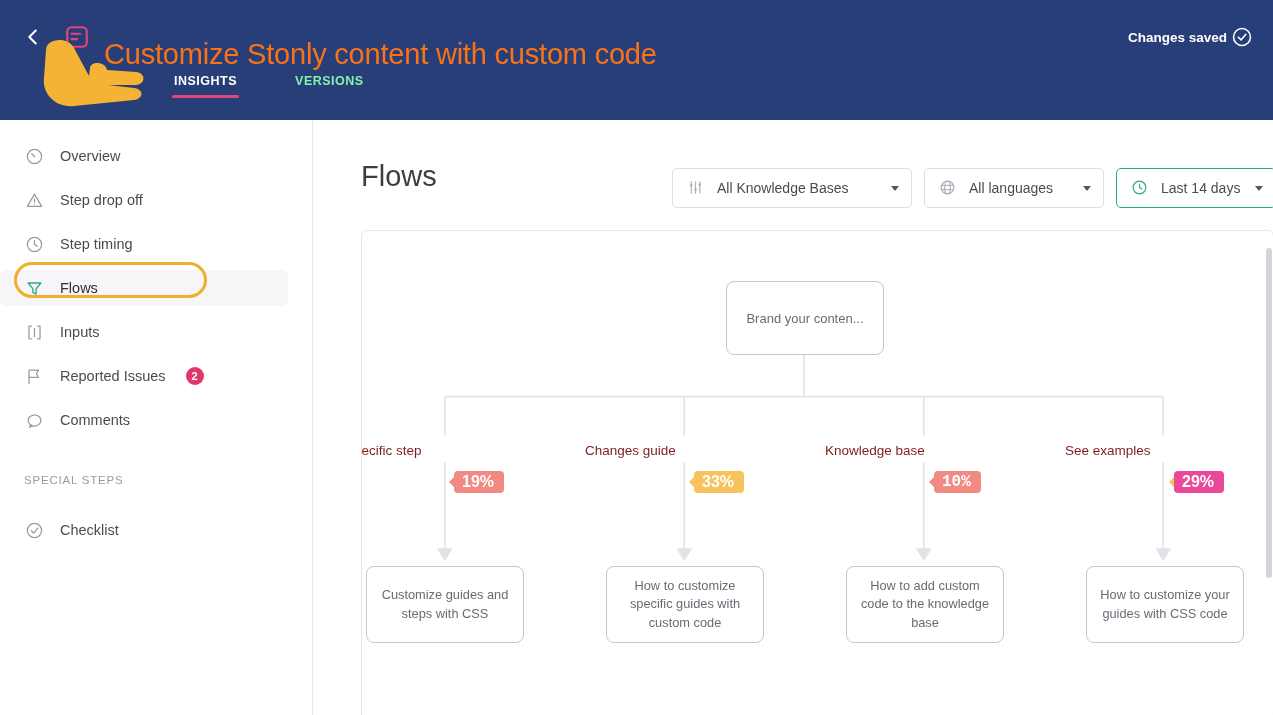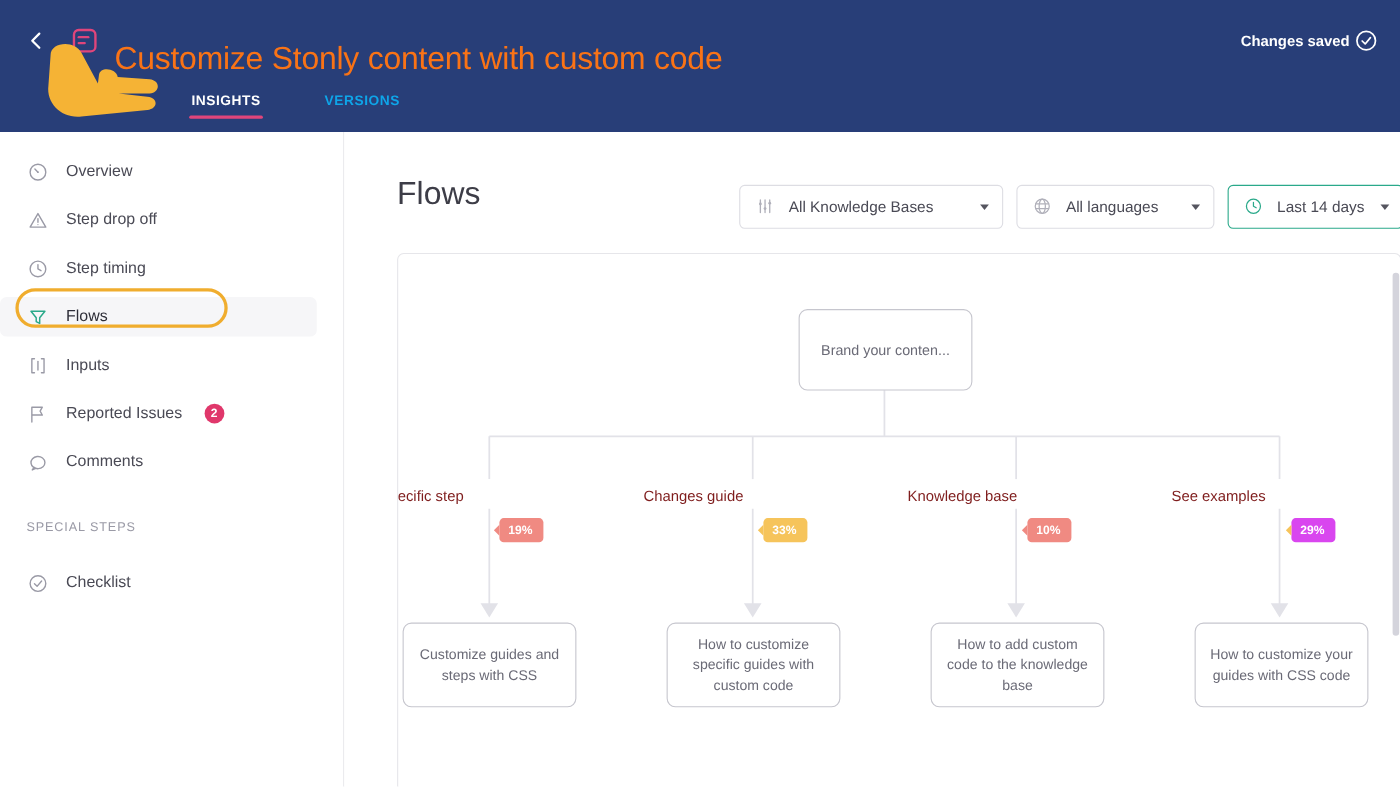--- a/index.html
+++ b/index.html
@@ -30,27 +30,27 @@
   .page-title {
     position: absolute; left: 104px; top: 18px;
     color: #f97316;
     font-size: 29px;
     font-weight: 400;
     letter-spacing: -0.2px;
     white-space: nowrap;
     margin-top: 20px;
   }
   .tabs {
-    position: absolute; left: 64px; top: 80px;
+    position: absolute; left: 64px; top: 70px;
     display: flex; align-items: flex-start;
     height: 42px;
   }
   .tab {
     position: relative;
-    color: #0ea5e9;
+    color: #86efac;
     font-size: 12.5px;
     font-weight: 700;
     letter-spacing: 0.5px;
     padding: 4px 2px 10px 2px;
     margin-right: 54px;
     cursor: pointer;
     white-space: nowrap;
   }
   .tab.active { color: #ffffff; }
   .tab.active::after {
@@ -202,21 +202,21 @@
     white-space: nowrap;
   }
 
   .pct-badge {
     position: absolute;
     top: 240px;
     height: 22px;
     padding: 0 10px 0 8px;
     border-radius: 4px;
     color: #ffffff;
-    font-size: 11px;
+    font-size: 16px;
     font-weight: 700;
     display: flex; align-items: center; justify-content: center;
   }
   .pct-badge::before {
     content: "";
     position: absolute;
     left: -5px; top: 50%;
     transform: translateY(-50%);
     width: 0; height: 0;
     border-top: 5px solid transparent;
@@ -477,24 +477,24 @@
     <div class="branch-label" style="left:223px">Changes guide</div>
     <div class="branch-label" style="left:463px">Knowledge base</div>
     <div class="branch-label" style="left:703px">See examples</div>
 
     <div class="pct-badge" id="b0" style="left: 92px; background: rgb(240, 138, 130); color: rgb(240, 138, 130);">
         <span style="color: rgb(255, 255, 255); position: relative;">19%</span>
       </div>
     <div class="pct-badge" id="b1" style="left: 332px; background: rgb(246, 196, 91); color: rgb(246, 196, 91);">
         <span style="color: rgb(255, 255, 255); position: relative;">33%</span>
       </div>
-    <div class="pct-badge" id="b2" style="left: 572px; background: rgb(240, 138, 130); color: rgb(240, 138, 130);">
+    <div class="pct-badge" id="b2" style="left: 572px; background: rgb(240, 138, 130); color: rgb(240, 138, 130); font-family: Liberation Mono, monospace;">
         <span style="color: rgb(255, 255, 255); position: relative;">10%</span>
       </div>
-    <div class="pct-badge" id="b3" style="left: 812px; background: #d946ef; color: rgb(246, 196, 91);">
+    <div class="pct-badge" id="b3" style="left: 812px; background: #ec4899; color: rgb(246, 196, 91);">
         <span style="color: rgb(255, 255, 255); position: relative;">29%</span>
       </div>
 
     <div class="node-leaf" style="left:4px">Customize guides and steps with CSS</div>
     <div class="node-leaf" style="left:244px">How to customize specific guides with custom code</div>
     <div class="node-leaf" style="left:484px">How to add custom code to the knowledge base</div>
     <div class="node-leaf" style="left:724px">How to customize your guides with CSS code</div>
   </div>
 </div>
 

